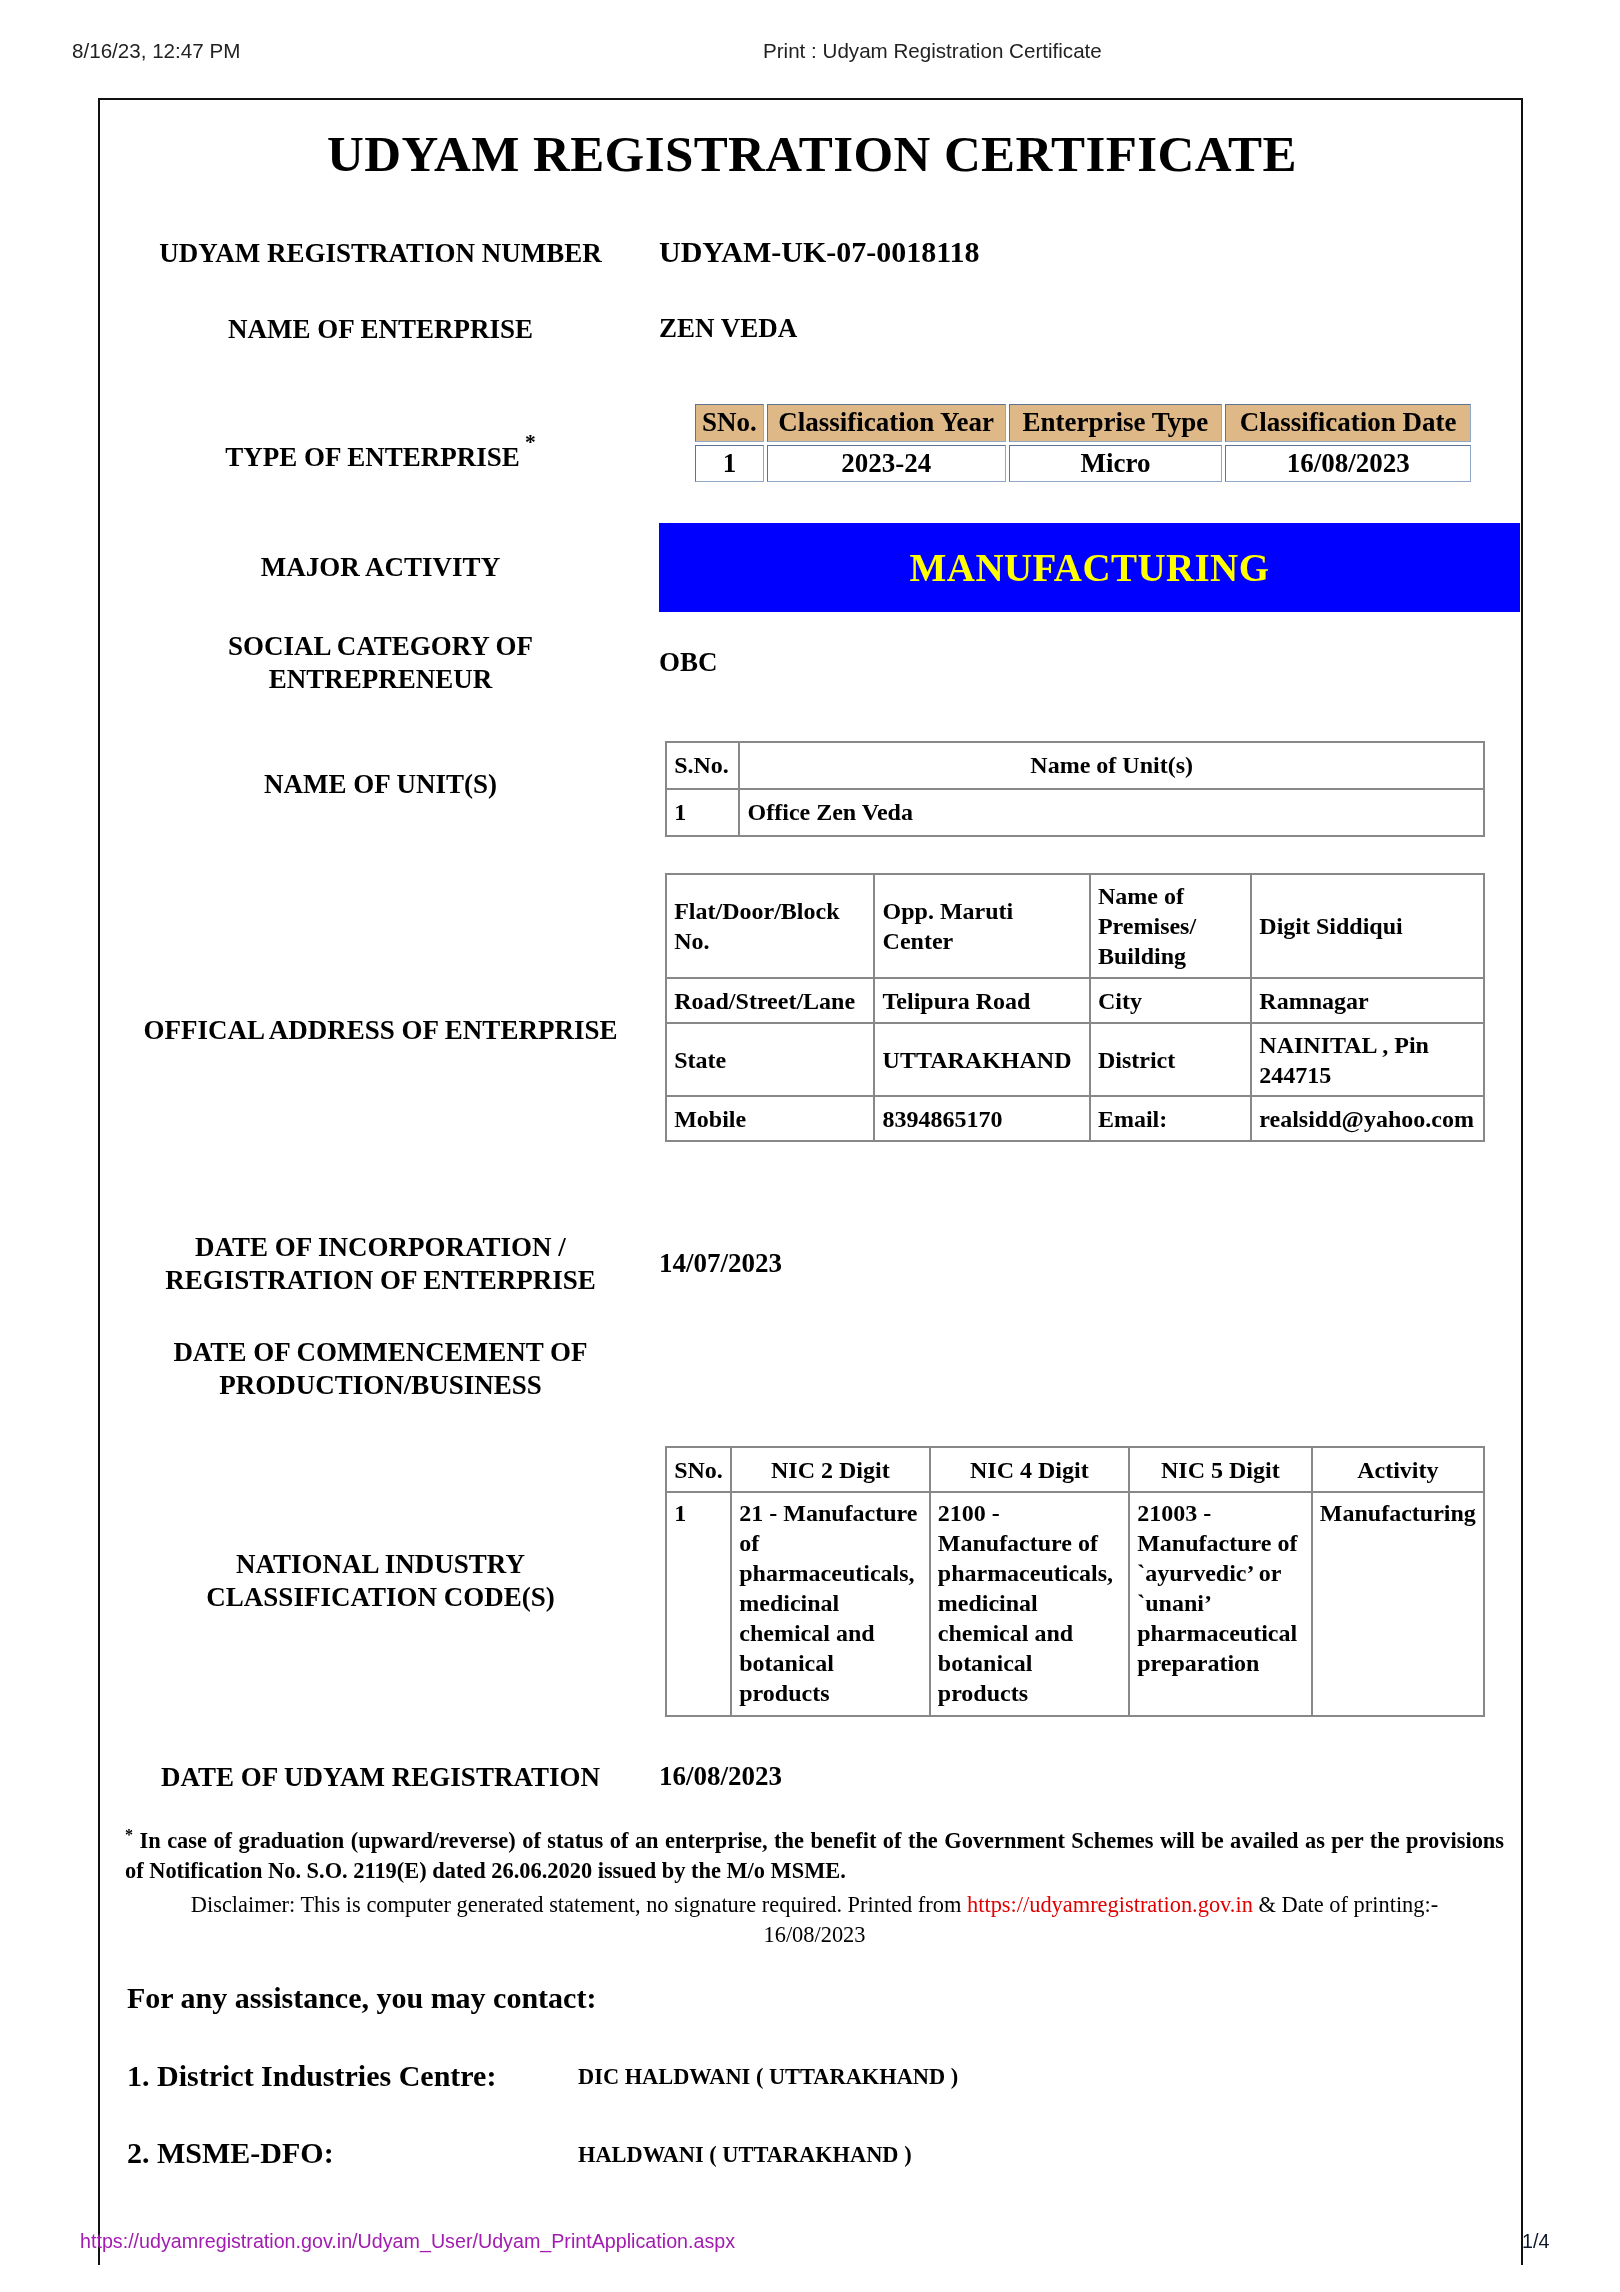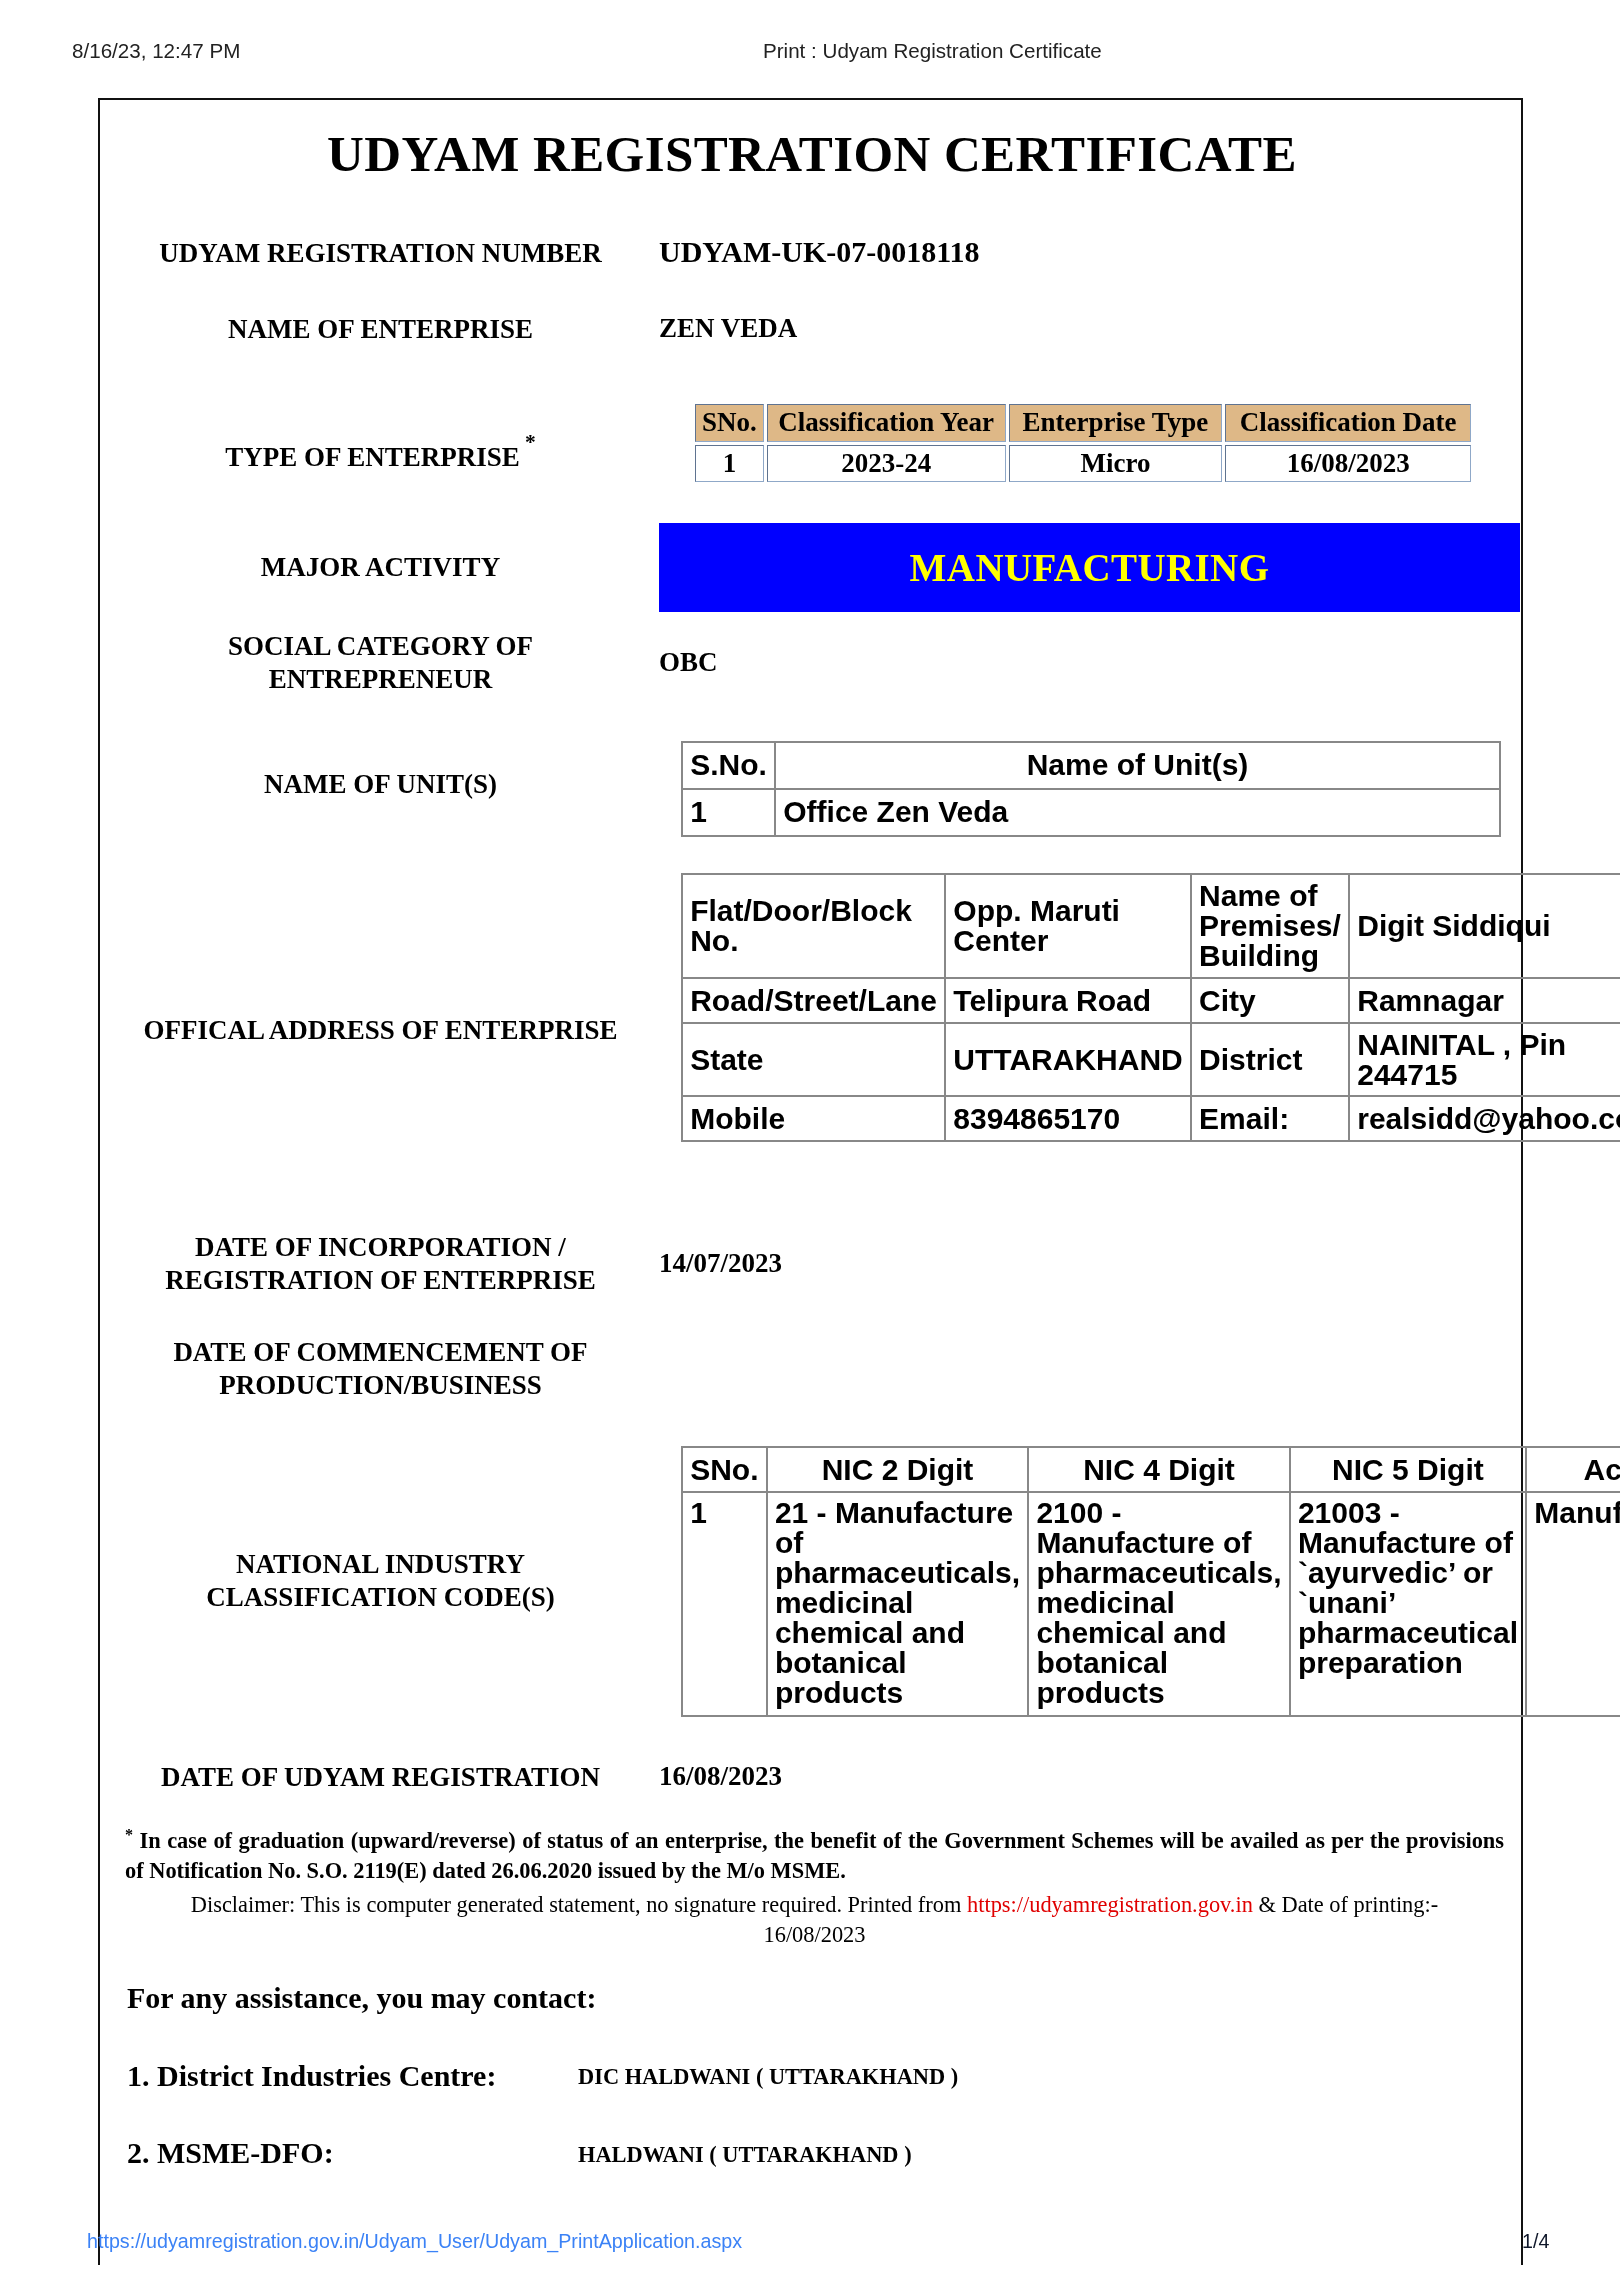--- a/index.html
+++ b/index.html
@@ -15,36 +15,36 @@
   sup.star { font-size: 21.5px; position: relative; top: -7.2px; margin-left: 5.4px; }
 
   
   table.tt { position: absolute; left: 692px; top: 401px; border-collapse: separate; border-spacing: 3.6px; font-family: "Liberation Serif", serif; font-weight: bold; font-size: 27px; }
   table.tt th, table.tt td { border: 1.8px solid #8fa8c8; border-top-color: #5f7390; border-left-color: #5f7390; padding: 1.8px 5.4px; text-align: center; white-space: nowrap; height: 32px; }
   table.tt th { background: #deb887; }
   table.tt td { background: #fff; }
 
   .banner { position: absolute; left: 659px; top: 523px; width: 861px; height: 89px; background: #0000ff; color: #ffff00; font-family: "Liberation Serif", serif; font-weight: bold; font-size: 39px; display: flex; align-items: center; justify-content: center; letter-spacing: 0.4px; }
 
-  table.gt { position: absolute; left: 681px; border-collapse: collapse; font-family: Liberation Sans, sans-serif; font-weight: bold; font-size: 30px; line-height: 30px; }
+  table.gt { position: absolute; left: 665px; border-collapse: collapse; font-family: Liberation Serif, serif; font-weight: bold; font-size: 24px; line-height: 30px; }
   table.gt th, table.gt td { border: 2.7px solid #888; padding: 5.4px 7.2px; text-align: left; vertical-align: middle; }
   table.gt th { text-align: center; }
   table.unit { top: 741px; width: 820px; }
   table.unit td, table.unit th { height: 34px; }
   table.addr { top: 873px; width: 820px; }
   table.nic { top: 1446px; width: 820px; }
   table.nic td { vertical-align: top; }
 
   .foot-note { left: 125px; width: 1379px; top: 1820px; font-family: "Liberation Serif", serif; font-weight: bold; font-size: 22.4px; line-height: 30px; text-align: justify; }
   .disclaimer { left: 125px; width: 1379px; top: 1890px; font-family: "Liberation Serif", serif; font-size: 22.4px; line-height: 30px; text-align: center; }
   .disclaimer .link { color: #e00000; }
   .assist-h { left: 127px; top: 1981px; font-family: "Liberation Serif", serif; font-weight: bold; font-size: 30px; }
   .contact-l { left: 127px; font-family: "Liberation Serif", serif; font-weight: bold; font-size: 30px; }
   .contact-v { left: 578px; font-family: "Liberation Serif", serif; font-weight: bold; font-size: 22.4px; }
-  .footer-url { left: 87px; top: 2230px; font-family: "Liberation Sans", sans-serif; font-size: 19.7px; color: #3b82f6; }
+  .footer-url { left: 80px; top: 2230px; font-family: "Liberation Sans", sans-serif; font-size: 19.7px; color: #a21caf; }
   .footer-page { left: 1522px; top: 2230px; font-family: "Liberation Sans", sans-serif; font-size: 19.7px; color: #0f172a; }
 </style>
 </head>
 <body>
 
 <div class="abs print-hdr" style="left:72px;">8/16/23, 12:47 PM</div>
 <div class="abs print-hdr" style="left:763px;">Print : Udyam Registration Certificate</div>
 
 <div class="frame"></div>
 

